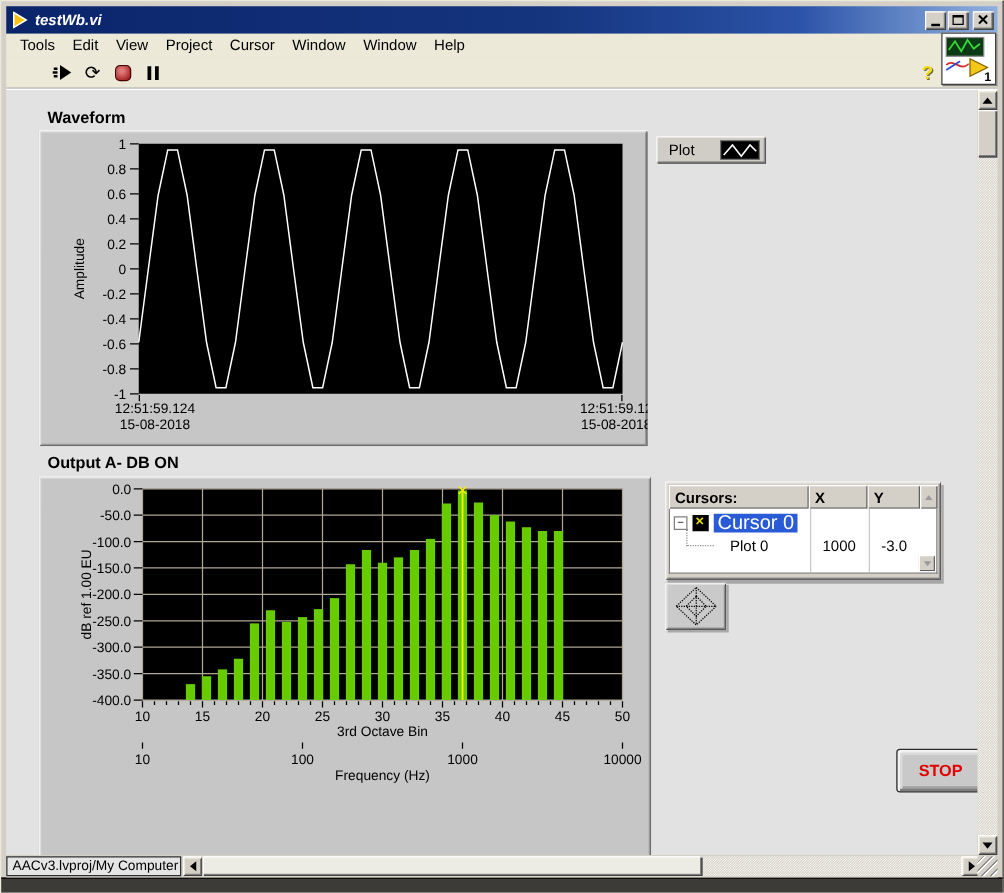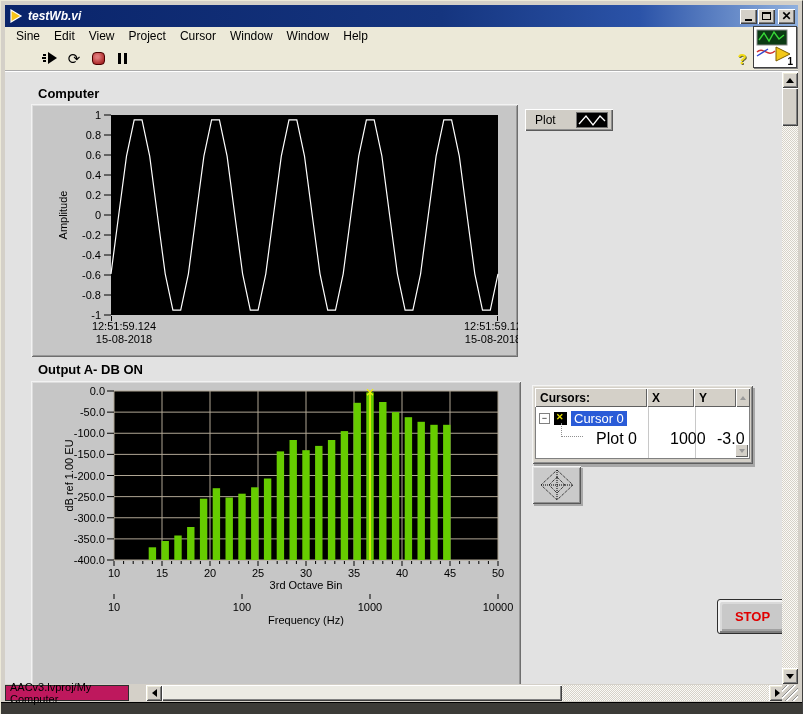--- a/index.html
+++ b/index.html
@@ -54,22 +54,22 @@
   .cur-header{display:flex;height:19px;}
   .cur-cell{background:#D4D0C8;box-shadow:inset 1px 1px 0 #fff,inset -1px -1px 0 #606060;
     font-size:12px;font-weight:bold;display:flex;align-items:center;padding-left:5px;}
   .cur-body{position:relative;background:#fff;height:52px;border-left:1px solid #808080;border-right:1px solid #808080;border-bottom:1px solid #808080;}
   .colline{position:absolute;top:0;bottom:0;width:1px;background:#C8C8C8;}
   .cur-row1{position:absolute;left:3px;top:3px;height:17px;display:flex;align-items:center;}
   .expand-box{width:11px;height:11px;background:#fff;border:1px solid #808080;font-size:9px;
     line-height:9px;text-align:center;color:#000;margin-right:4px;}
   .cursor-glyph{width:13px;height:13px;background:#000;position:relative;margin-right:4px;}
   .cursor-glyph:before{content:"\2715";position:absolute;left:2px;top:0px;color:#E8E000;font-size:9px;font-weight:bold;}
-  .cur-name{background:#2A5BD7;color:#fff;font-size:13px;padding:0 3px;line-height:15px;text-align:right;}
-  .cur-row2{position:absolute;left:16px;top:22px;height:18px;width:100%;font-size:16px;}
+  .cur-name{background:#2A5BD7;color:#fff;font-size:16px;padding:0 3px;line-height:15px;text-align:right;}
+  .cur-row2{position:absolute;left:4px;top:22px;height:18px;width:100%;font-size:12px;}
   .tree-branch{position:absolute;left:9px;top:-6px;width:22px;height:14px;
     border-left:1px dotted #909090;border-bottom:1px dotted #909090;}
   .plot-name{position:absolute;left:44px;top:1px;}
   .xval{position:absolute;left:118px;top:1px;}
   .yval{position:absolute;left:165px;top:1px;}
   .minarrow{width:0;height:0;border-left:3px solid transparent;border-right:3px solid transparent;}
   .minarrow.up{border-bottom:4px solid #9A9A9A;}
   .minarrow.down{border-top:4px solid #9A9A9A;}
   .mini-sbtn{background:#D4D0C8;box-shadow:inset 1px 1px 0 #fff,inset -1px -1px 0 #606060;
     display:flex;align-items:center;justify-content:center;}
@@ -93,21 +93,21 @@
     box-shadow:inset 1px 1px 0 #fff,inset -1px -1px 0 #404040,inset 2px 2px 0 #ECE9D8,inset -2px -2px 0 #808080;
     display:flex;align-items:center;justify-content:center;}
   .vthumb{position:absolute;top:16px;left:0;width:16px;height:38px;background:#D4D0C8;
     box-shadow:inset 1px 1px 0 #fff,inset -1px -1px 0 #404040,inset -2px -2px 0 #808080;}
   .tri-up{width:0;height:0;border-left:4px solid transparent;border-right:4px solid transparent;border-bottom:5px solid #000;}
   .tri-down{width:0;height:0;border-left:4px solid transparent;border-right:4px solid transparent;border-top:5px solid #000;}
   .tri-left{width:0;height:0;border-top:4px solid transparent;border-bottom:4px solid transparent;border-right:5px solid #000;}
   .tri-right{width:0;height:0;border-top:4px solid transparent;border-bottom:4px solid transparent;border-left:5px solid #000;}
   
   .bottombar{height:18px;background:#D4D0C8;position:relative;}
-  .proj-box{position:absolute;left:0;top:1px;width:124px;height:16px;background:#be185d;
+  .proj-box{position:absolute;left:0;top:1px;width:140px;height:16px;background:#e5e5e5;
     border:1px solid #2E2E2E;font-size:11px;display:flex;align-items:center;padding-left:4px;color:#000;}
   .hleft{position:absolute;left:141px;top:1px;}
   .htrack{position:absolute;left:157px;top:1px;width:607px;height:16px;}
   .hthumb{position:absolute;left:0;top:0;width:400px;height:16px;background:#ECEBE4;
     box-shadow:inset 1px 1px 0 #fff,inset -1px -1px 0 #404040,inset -2px -2px 0 #808080;}
   .hright{position:absolute;left:764px;top:1px;}
   .grip{position:absolute;right:0;top:1px;width:16px;height:16px;background:#D4D0C8;
     background-image:repeating-linear-gradient(135deg,transparent 0 3px,#8E8E8E 3px 4px,#fff 4px 5px);}
   .bottom-frame{height:12px;background:#3C3B37;border-top:1px solid #000;margin:0 -4px;}
 </style>
@@ -130,21 +130,21 @@
       <button class="winbtn">
           <span class="g-max"></span>
         </button>
       <button class="winbtn" style="margin-left:3px">
           <span class="g-close">✕</span>
         </button>
     </span>
   </div>
 
   <div class="menubar">
-    <span>Sine</span>
+    <span>Tools</span>
     <span>Edit</span>
     <span>View</span>
     <span>Project</span>
     <span>Cursor</span>
     <span>Window</span>
     <span>Window</span>
     <span>Help</span>
   </div>
 
   <div class="toolbar">
@@ -178,21 +178,21 @@
       <polyline points="5,13 10,6 15,14 20,5 25,12 30,8" fill="none" stroke="#38D838" stroke-width="1.4"></polyline>
       <path d="M3 25 C 9 19, 14 31, 21 24" fill="none" stroke="#D03030" stroke-width="1.4"></path>
       <path d="M3 29 L14 22" fill="none" stroke="#3048D0" stroke-width="1.4"></path>
       <path d="M22 20 L36 27 L22 34 Z" fill="#F4C818" stroke="#806000"></path>
       <text x="39" y="38" text-anchor="end" style="font-size:10px;font-weight:bold">1</text>
     </svg>
   </div>
 
   <div class="content">
 
-    <div class="chart-title" style="left:33px;top:14px">Computer</div>
+    <div class="chart-title" style="left:33px;top:14px">Waveform</div>
     <div class="chart-panel" style="left:26px;top:32px;width:487px;height:253px">
       <svg id="waveSvg" width="487" height="253" viewBox="0 0 487 253">
           <rect x="80" y="11" width="387" height="200" fill="#000000"></rect>
           <g>
             <line x1="73" y1="11" x2="80" y2="11" stroke="#000" stroke-width="1"></line>
             <text x="70" y="15" text-anchor="end">1</text>
             <line x1="73" y1="30.999999999999996" x2="80" y2="30.999999999999996" stroke="#000" stroke-width="1"></line>
             <text x="70" y="35" text-anchor="end">0.8</text>
             <line x1="73" y1="51" x2="80" y2="51" stroke="#000" stroke-width="1"></line>
             <text x="70" y="55" text-anchor="end">0.6</text>

